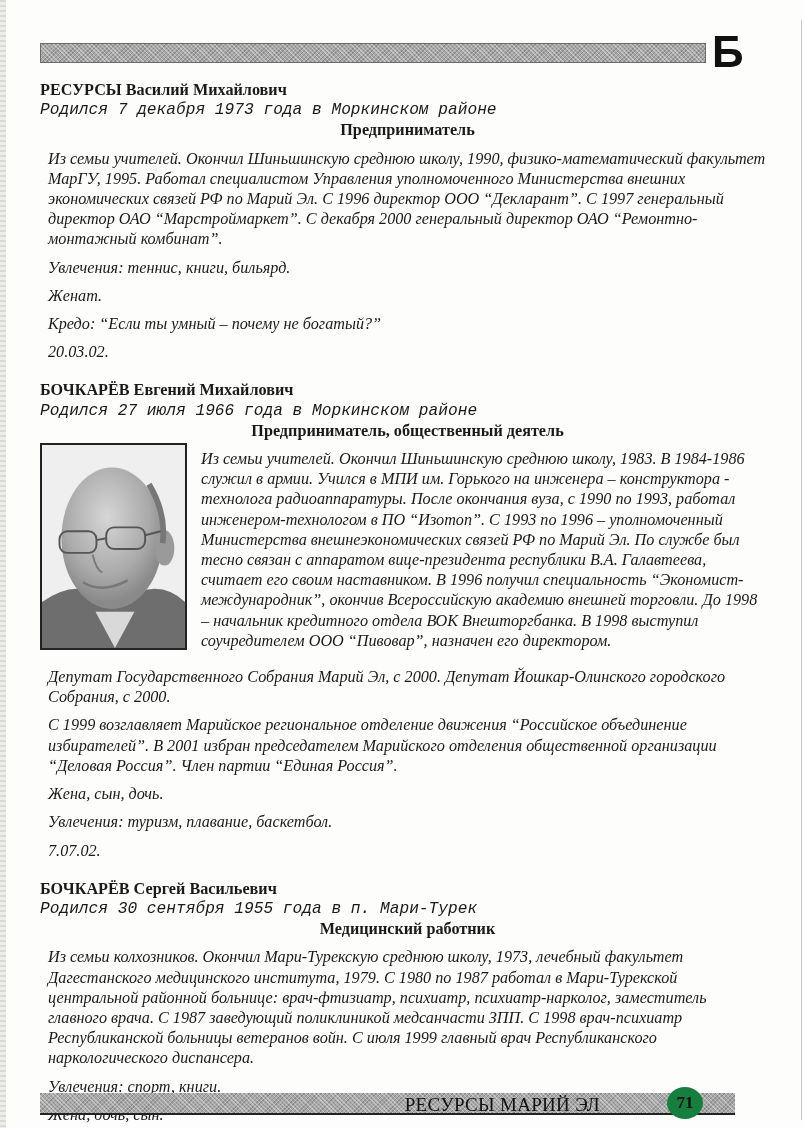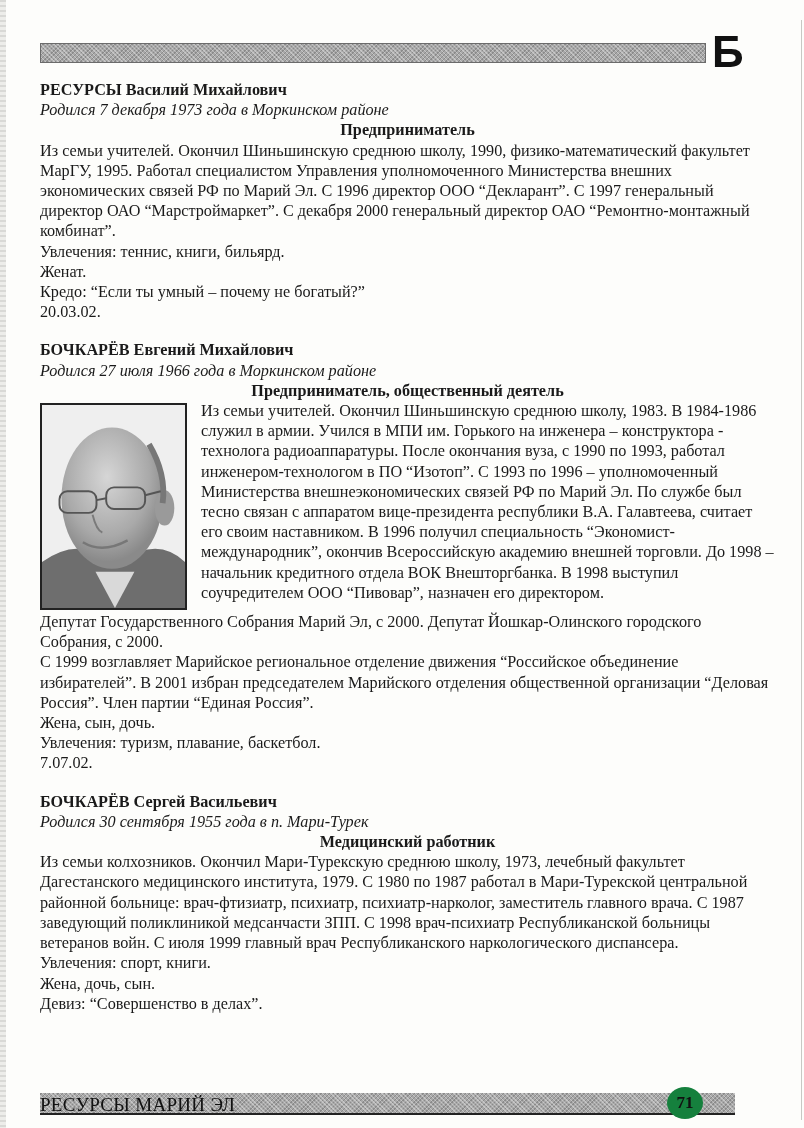--- a/index.html
+++ b/index.html
@@ -32,38 +32,38 @@
     font-family: "Liberation Sans", "DejaVu Sans", sans-serif;
     font-weight: bold; font-size: 44px; line-height: 44px; color: #111;
   }
   .content {
     position: absolute; left: 40px; top: 80px; width: 735px;
     font-size: 16.2px; line-height: 20.2px;
   }
   .entry { margin: 0; }
   .entry + .entry { margin-top: 18px; }
   .name { font-weight: bold; }
-  .born { font-style: italic; }
+  .born { font-style: italic; font-family: Liberation Mono, monospace; }
   .role { font-weight: bold; text-align: center; }
-  .para { margin: 0; }
+  .para { margin: 8px; font-style: italic; }
   .photo {
     float: left; width: 147px; height: 207px;
     margin: 2px 14px 2px 0;
     border: 2px solid #222; box-sizing: border-box;
     background: #ececec; position: relative; overflow: hidden;
   }
   .photo svg { position: absolute; left: 0; top: 0; width: 100%; height: 100%; }
   .clear { clear: both; }
   .bottom-band {
     position: absolute; left: 40px; top: 1093px; width: 695px; height: 22px;
     border-bottom: 2px solid #222; box-sizing: border-box;
   }
   .footer-title {
     position: absolute; left: 0; width: 560px; top: 0; height: 22px;
-    text-align: left;
+    text-align: right;
     font-family: "Liberation Serif", "DejaVu Serif", serif;
     font-size: 19px; line-height: 24px; color: #111; letter-spacing: 0.3px;
   }
   .page-number {
     position: absolute; left: 667px; top: 1087px; width: 36px; height: 32px;
     background: #15803d; border-radius: 50%;
     text-align: center; font-weight: bold; font-size: 17px; line-height: 32px; color: #111;
   }
 </style>
 </head>

